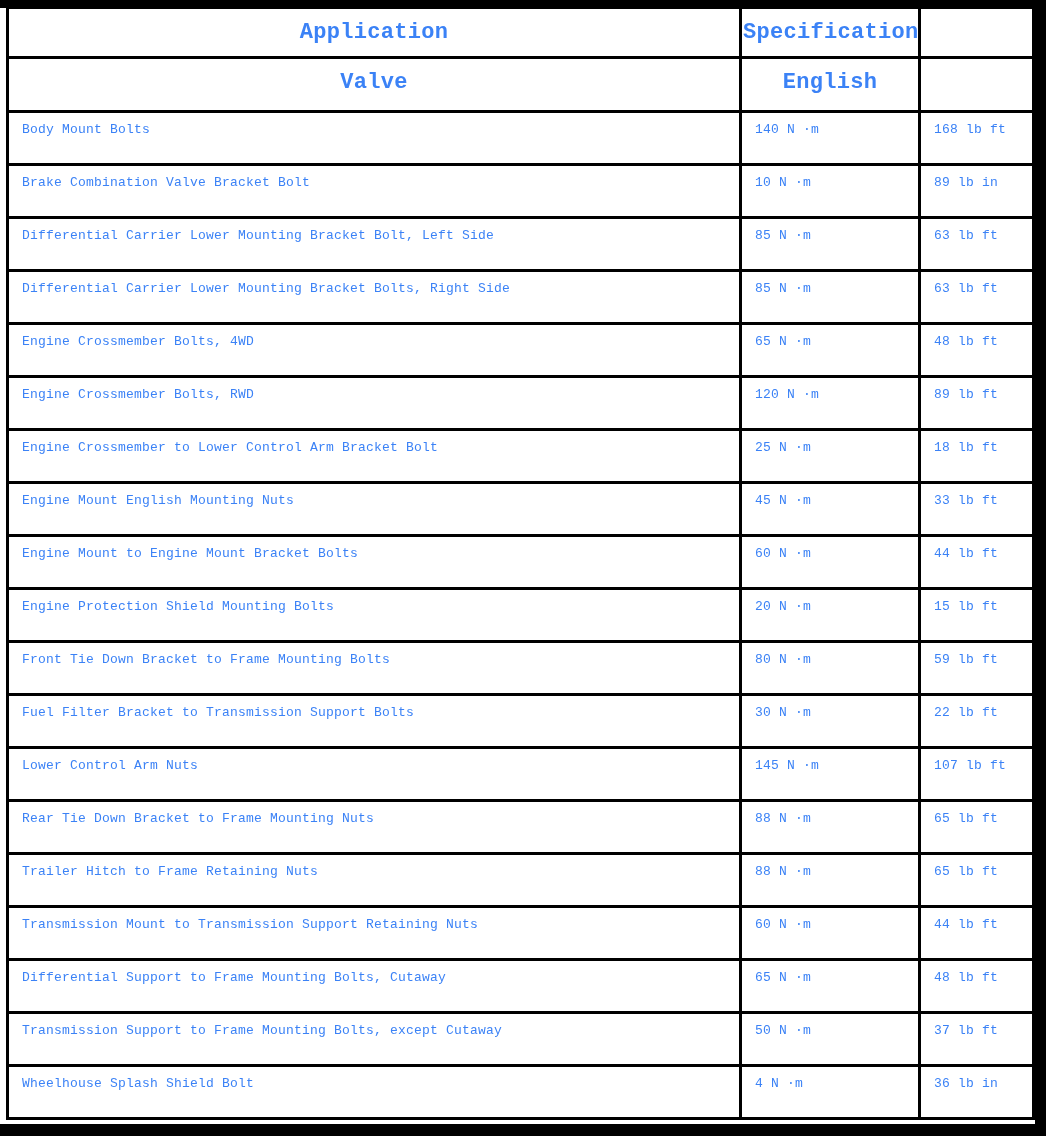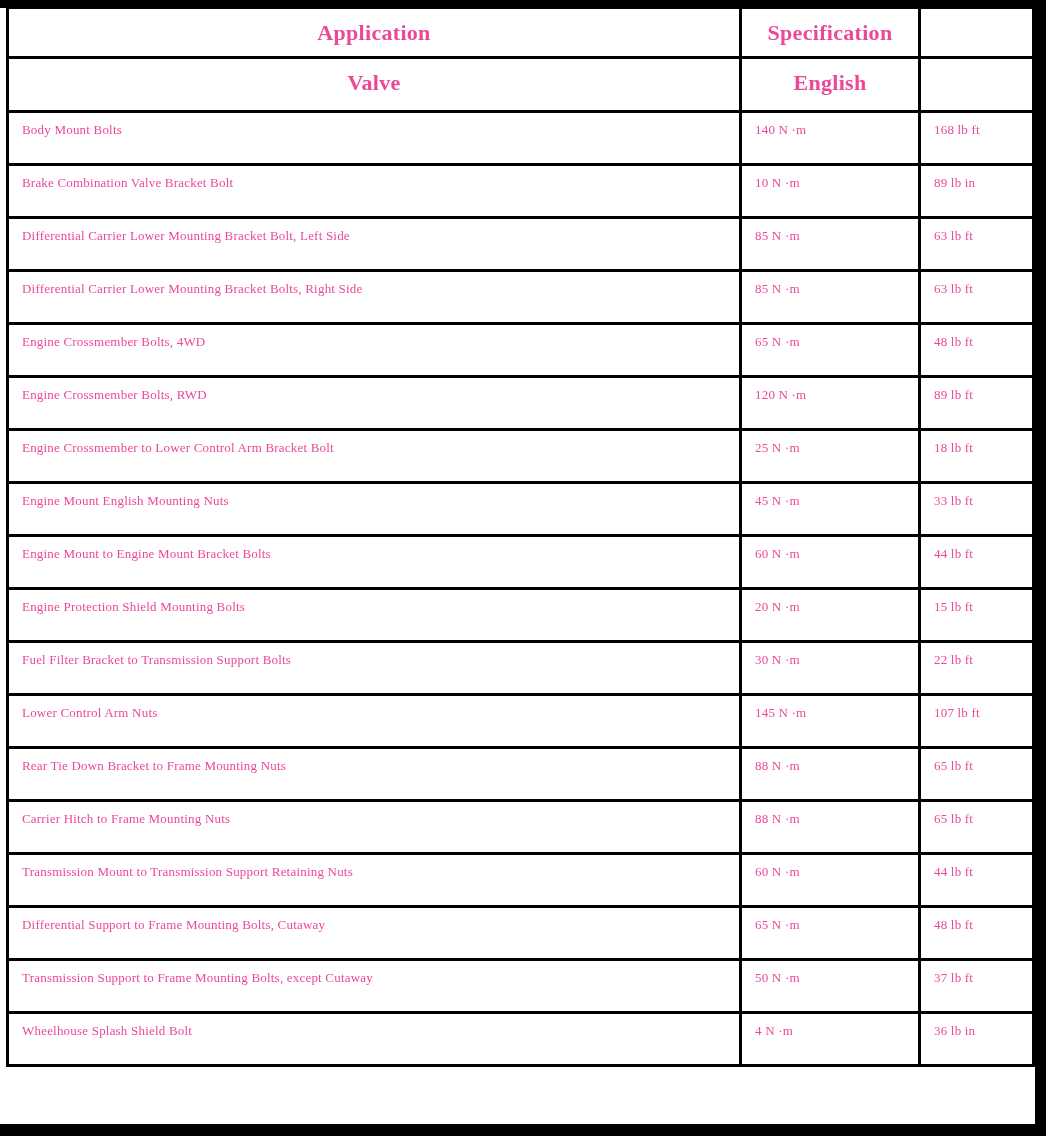--- a/index.html
+++ b/index.html
@@ -1,22 +1,22 @@
 <!DOCTYPE html>
 <html><head>
 <meta charset="utf-8">
 <style>
   html, body { margin: 0; padding: 0; background: #ffffff; }
   .page {
     position: relative;
     width: 1056px;
     height: 1136px;
     background: #ffffff;
-    font-family: Liberation Serif, serif;
-    color: #ec4899;
+    font-family: Liberation Mono, monospace;
+    color: #3b82f6;
     overflow: hidden;
   }
   .frame-top    { position: absolute; left: 0; top: 0; width: 1046px; height: 8px; background: #000; }
   .frame-bottom { position: absolute; left: 0; top: 1124px; width: 1046px; height: 12px; background: #000; }
   .frame-right  { position: absolute; left: 1035px; top: 0; width: 11px; height: 1136px; background: #000; }
 
   table.spec {
     position: absolute;
     left: 6px;
     top: 6px;
@@ -117,36 +117,41 @@
         <td class="col-app">Engine Mount to Engine Mount Bracket Bolts</td>
         <td class="col-metric">60 N ·m</td>
         <td class="col-english">44 lb ft</td>
       </tr>
       <tr class="data-row">
         <td class="col-app">Engine Protection Shield Mounting Bolts</td>
         <td class="col-metric">20 N ·m</td>
         <td class="col-english">15 lb ft</td>
       </tr>
       <tr class="data-row">
+        <td class="col-app">Front Tie Down Bracket to Frame Mounting Bolts</td>
+        <td class="col-metric">80 N ·m</td>
+        <td class="col-english">59 lb ft</td>
+      </tr>
+      <tr class="data-row">
         <td class="col-app">Fuel Filter Bracket to Transmission Support Bolts</td>
         <td class="col-metric">30 N ·m</td>
         <td class="col-english">22 lb ft</td>
       </tr>
       <tr class="data-row">
         <td class="col-app">Lower Control Arm Nuts</td>
         <td class="col-metric">145 N ·m</td>
         <td class="col-english">107 lb ft</td>
       </tr>
       <tr class="data-row">
         <td class="col-app">Rear Tie Down Bracket to Frame Mounting Nuts</td>
         <td class="col-metric">88 N ·m</td>
         <td class="col-english">65 lb ft</td>
       </tr>
       <tr class="data-row">
-        <td class="col-app">Carrier Hitch to Frame Mounting Nuts</td>
+        <td class="col-app">Trailer Hitch to Frame Retaining Nuts</td>
         <td class="col-metric">88 N ·m</td>
         <td class="col-english">65 lb ft</td>
       </tr>
       <tr class="data-row">
         <td class="col-app">Transmission Mount to Transmission Support Retaining Nuts</td>
         <td class="col-metric">60 N ·m</td>
         <td class="col-english">44 lb ft</td>
       </tr>
       <tr class="data-row">
         <td class="col-app">Differential Support to Frame Mounting Bolts, Cutaway</td>

